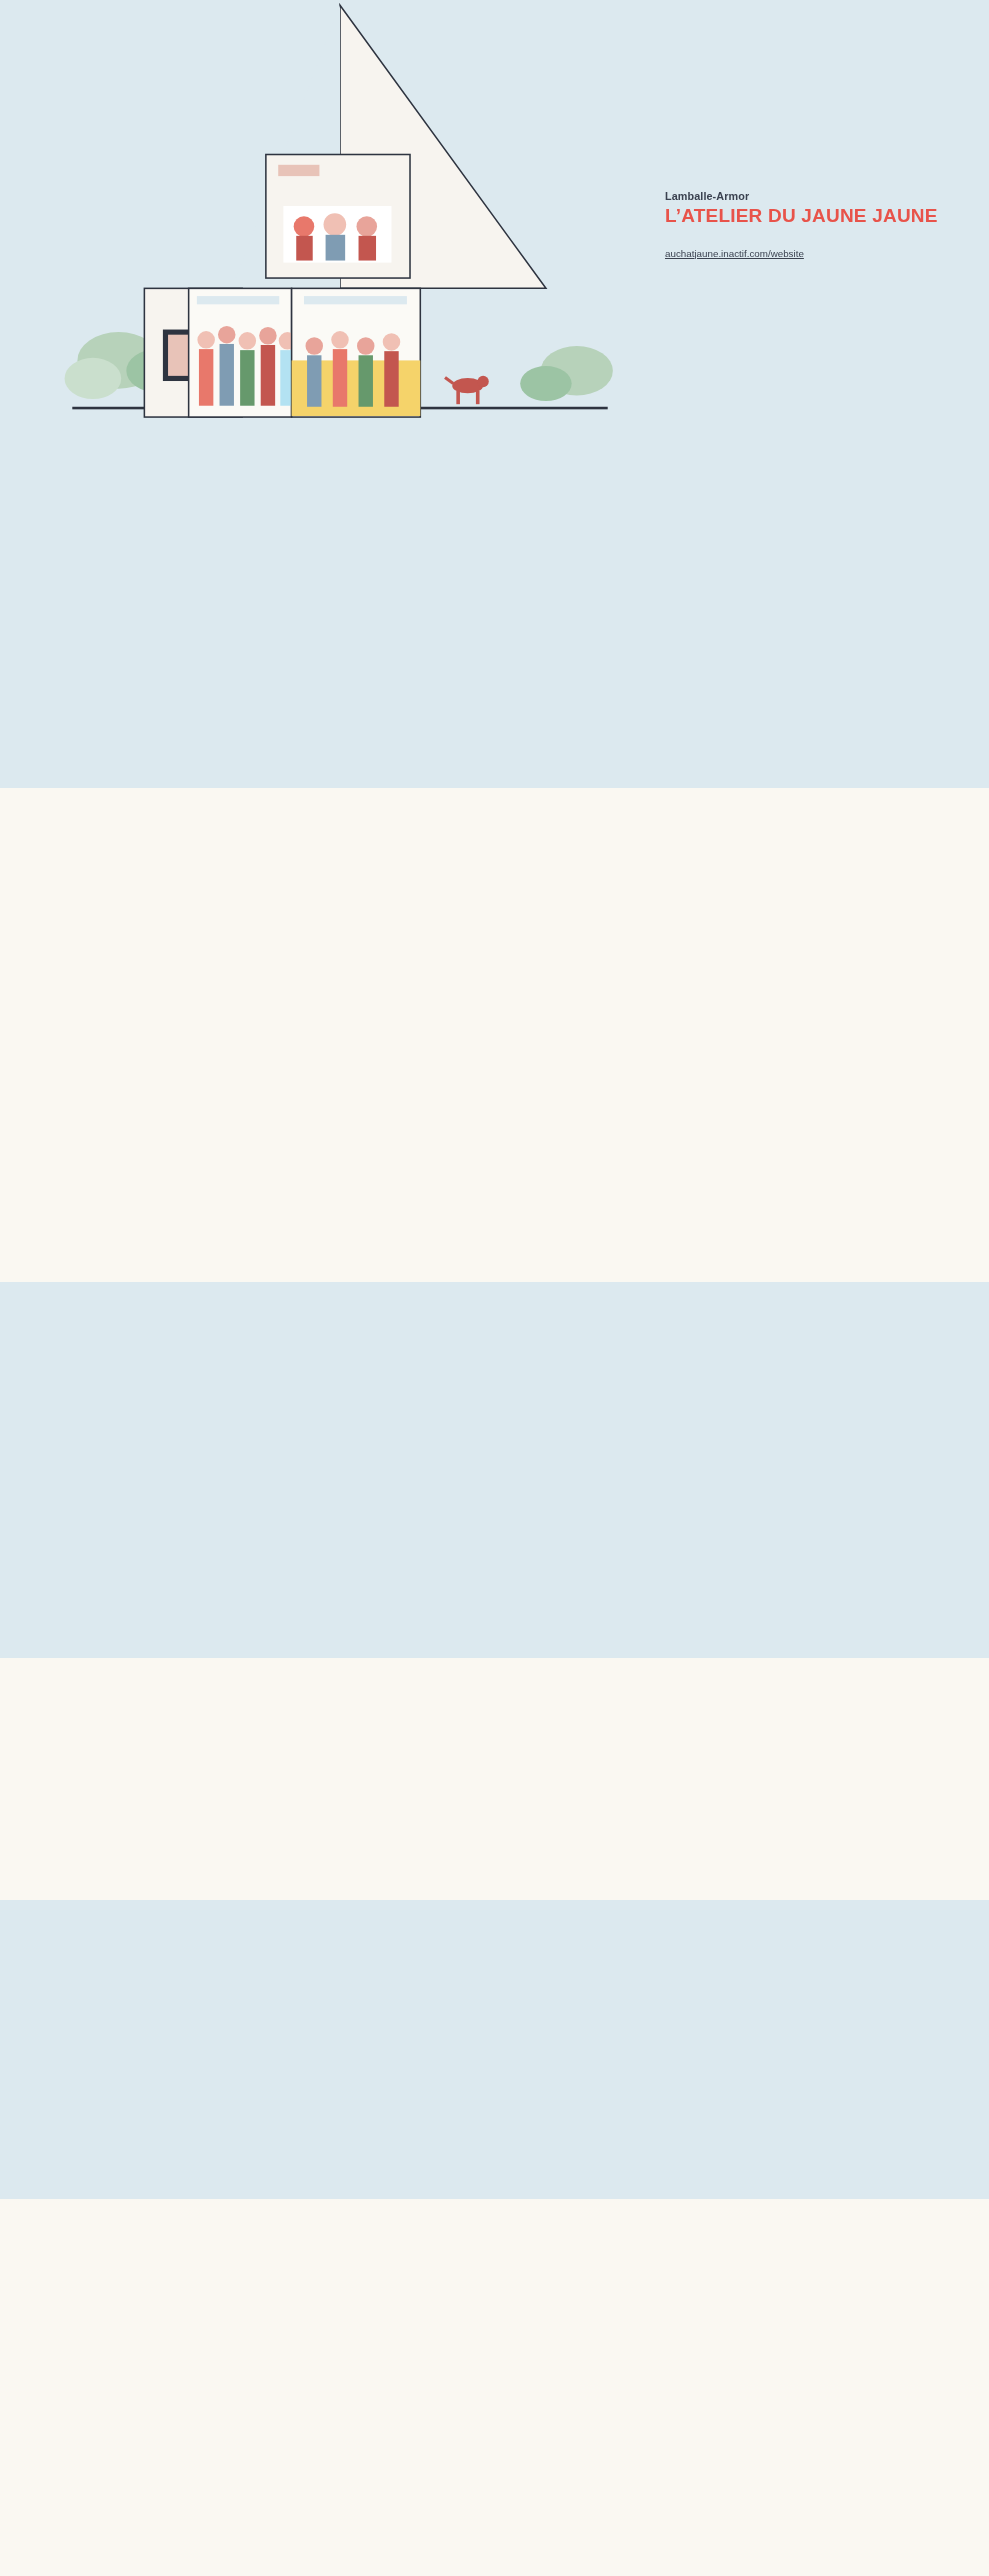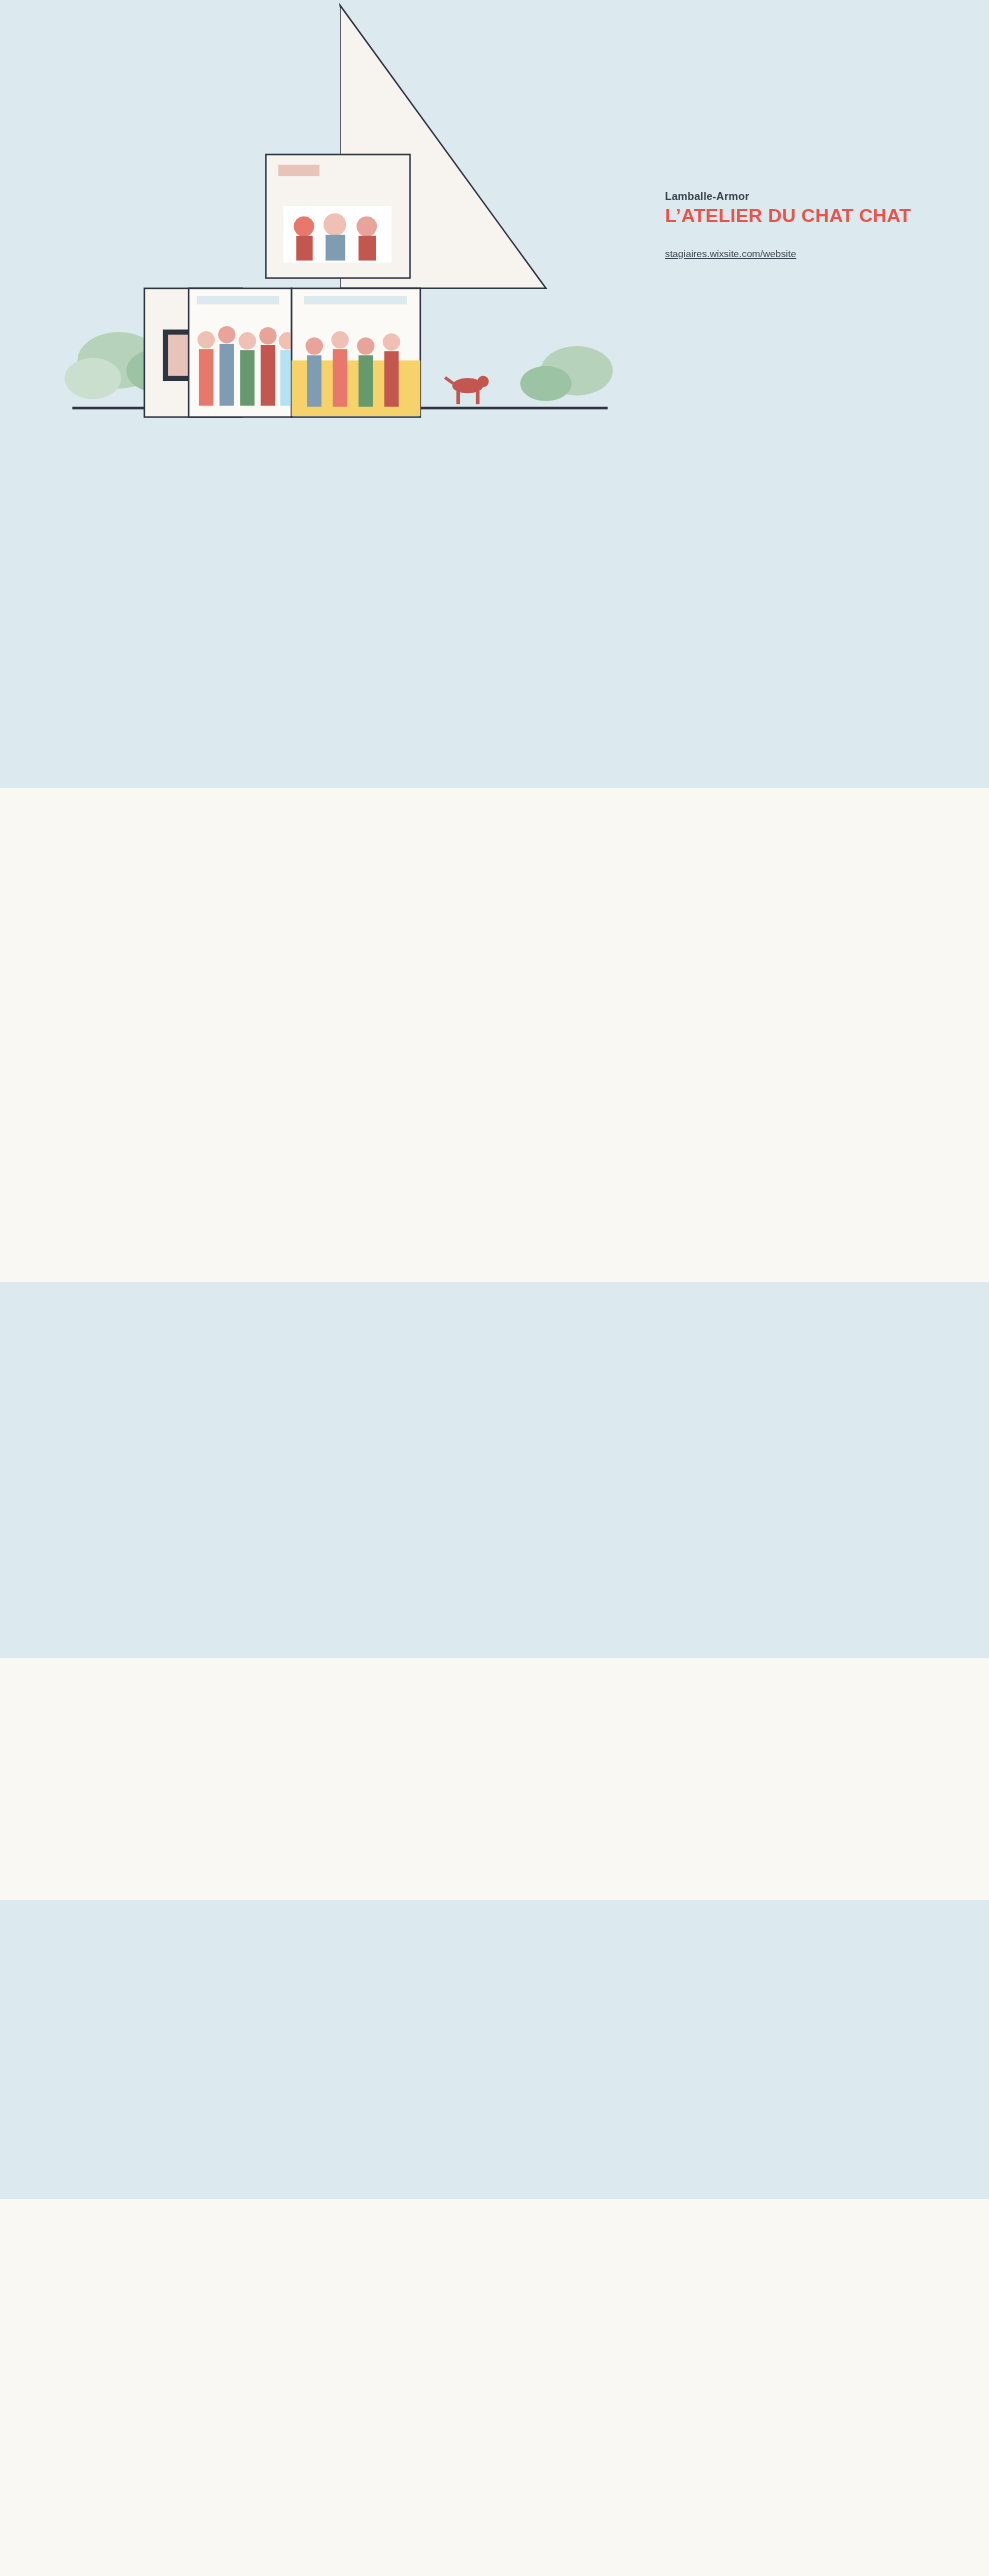--- a/index.html
+++ b/index.html
@@ -155,22 +155,22 @@
           <ellipse cx="28" cy="14" rx="30" ry="15" fill="#c3564f"></ellipse>
           <rect x="6" y="24" width="7" height="26" fill="#c3564f"></rect>
           <rect x="44" y="24" width="7" height="26" fill="#c3564f"></rect>
           <circle cx="58" cy="6" r="11" fill="#c3564f"></circle>
           <path d="M0 10 L-16 -2" stroke="#c3564f" stroke-width="6" fill="none"></path>
         </g>
       </svg>
     </div>
     <div class="hero-text">
       <div class="hero-city">Lamballe-Armor</div>
-      <div class="hero-title">L’ATELIER DU CHAT CHAT</div>
-      <a class="hero-link" href="#">stagiaires.wixsite.com/website</a>
+      <div class="hero-title">L’ATELIER DU JAUNE JAUNE</div>
+      <a class="hero-link" href="#">auchatjaune.inactif.com/website</a>
     </div>
   </section>
 
   <section class="sec bg-blue surface">
     <div class="surface-head">
       <h2 class="red surface-title">SURFACE</h2>
       <div class="surface-total">47 m² au total</div>
     </div>
     <div class="surface-plan">
       <div class="strip"></div>

